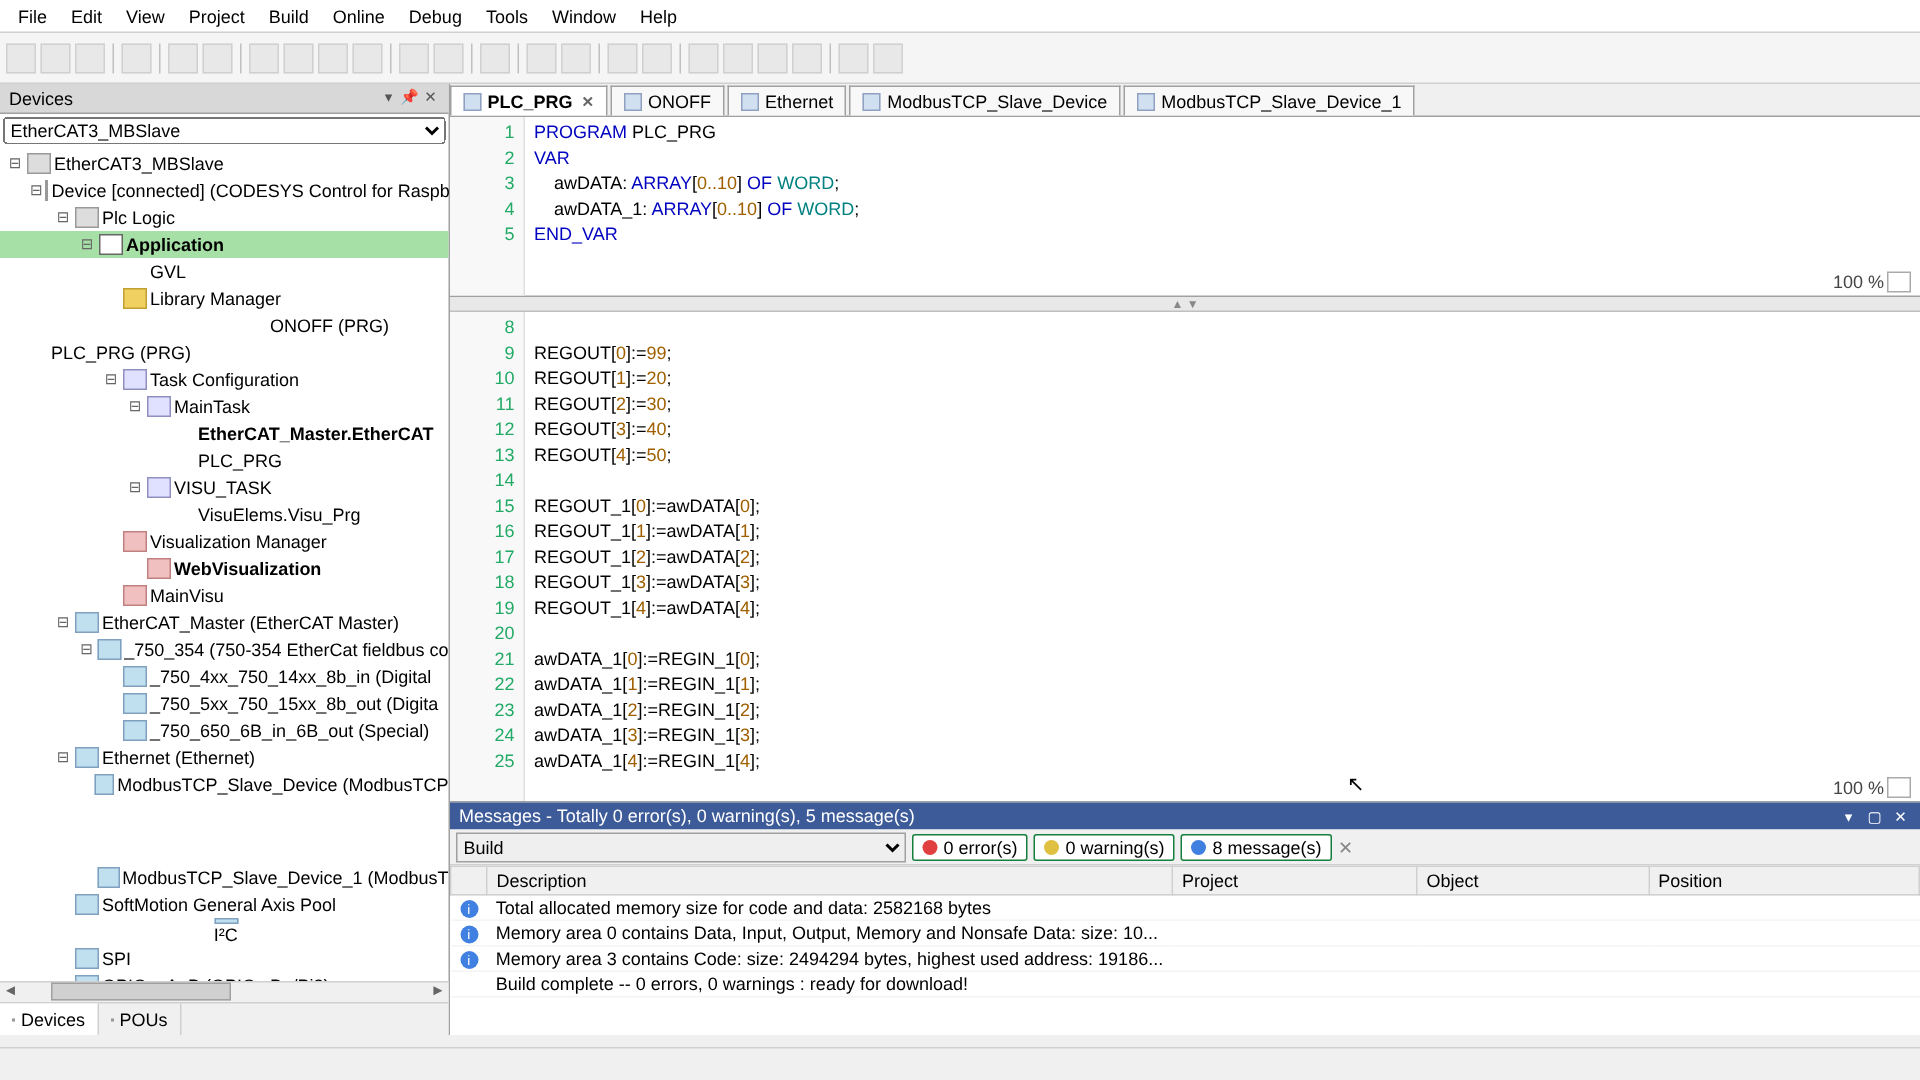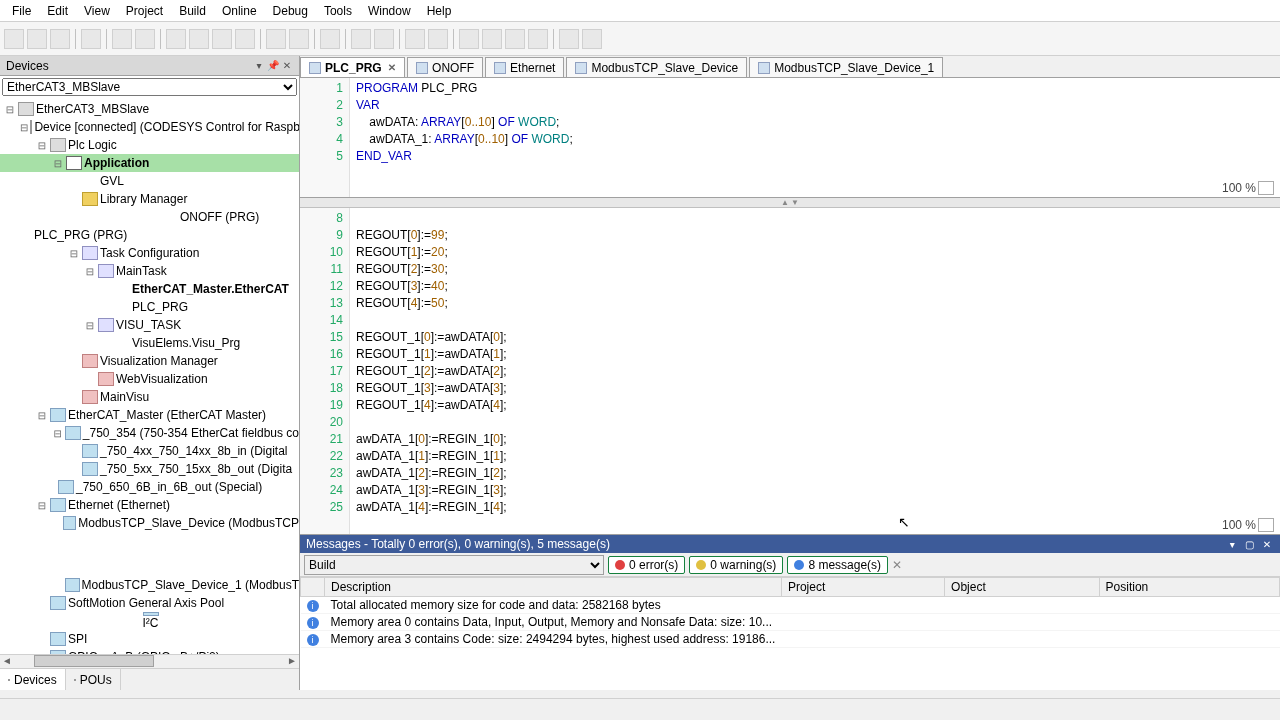--- a/index.html
+++ b/index.html
@@ -202,21 +202,21 @@
         <div class="tree-row" style="padding-left: 100px;">
           <span class="exp"></span>
           <span class="ic ic-pou"></span>
           <span class="lbl">VisuElems.Visu_Prg</span>
         </div>
         <div class="tree-row" style="padding-left: 68px;">
           <span class="exp"></span>
           <span class="ic ic-vis"></span>
           <span class="lbl">Visualization Manager</span>
         </div>
-        <div class="tree-row" style="padding-left: 84px;">
+        <div class="tree-row" style="padding-left: 84px; font-weight: bold;">
           <span class="exp"></span>
           <span class="ic ic-vis"></span>
           <span class="lbl">WebVisualization</span>
         </div>
         <div class="tree-row" style="padding-left: 68px;">
           <span class="exp"></span>
           <span class="ic ic-vis"></span>
           <span class="lbl">MainVisu</span>
         </div>
         <div class="tree-row" style="padding-left: 36px;">
@@ -232,21 +232,21 @@
         <div class="tree-row" style="padding-left: 68px;">
           <span class="exp"></span>
           <span class="ic ic-eth"></span>
           <span class="lbl">_750_4xx_750_14xx_8b_in (Digital</span>
         </div>
         <div class="tree-row" style="padding-left: 68px;">
           <span class="exp"></span>
           <span class="ic ic-eth"></span>
           <span class="lbl">_750_5xx_750_15xx_8b_out (Digita</span>
         </div>
-        <div class="tree-row" style="padding-left: 44px;">
+        <div class="tree-row" style="padding-left: 68px;">
           <span class="exp"></span>
           <span class="ic ic-eth"></span>
           <span class="lbl">_750_650_6B_in_6B_out (Special)</span>
         </div>
         <div class="tree-row" style="padding-left: 36px;">
           <span class="exp">⊟</span>
           <span class="ic ic-eth"></span>
           <span class="lbl">Ethernet (Ethernet)</span>
         </div>
         <div class="tree-row" style="padding-left: 52px;">
@@ -454,20 +454,27 @@
                 <td></td>
                 <td></td>
               </tr>
               <tr>
                 <td class="ic-col"><span class="info-i">i</span></td>
                 <td>Memory area 3 contains  Code: size: 2494294 bytes, highest used address: 19186...</td>
                 <td></td>
                 <td></td>
                 <td></td>
               </tr>
+              <tr>
+                <td class="ic-col"></td>
+                <td>Build complete -- 0 errors, 0 warnings : ready for download!</td>
+                <td></td>
+                <td></td>
+                <td></td>
+              </tr>
             </tbody>
         </table>
       </div>
     </div>
   </div>
 </div>
 
 <div class="bottom-bar"></div>
 
 </body></html>

